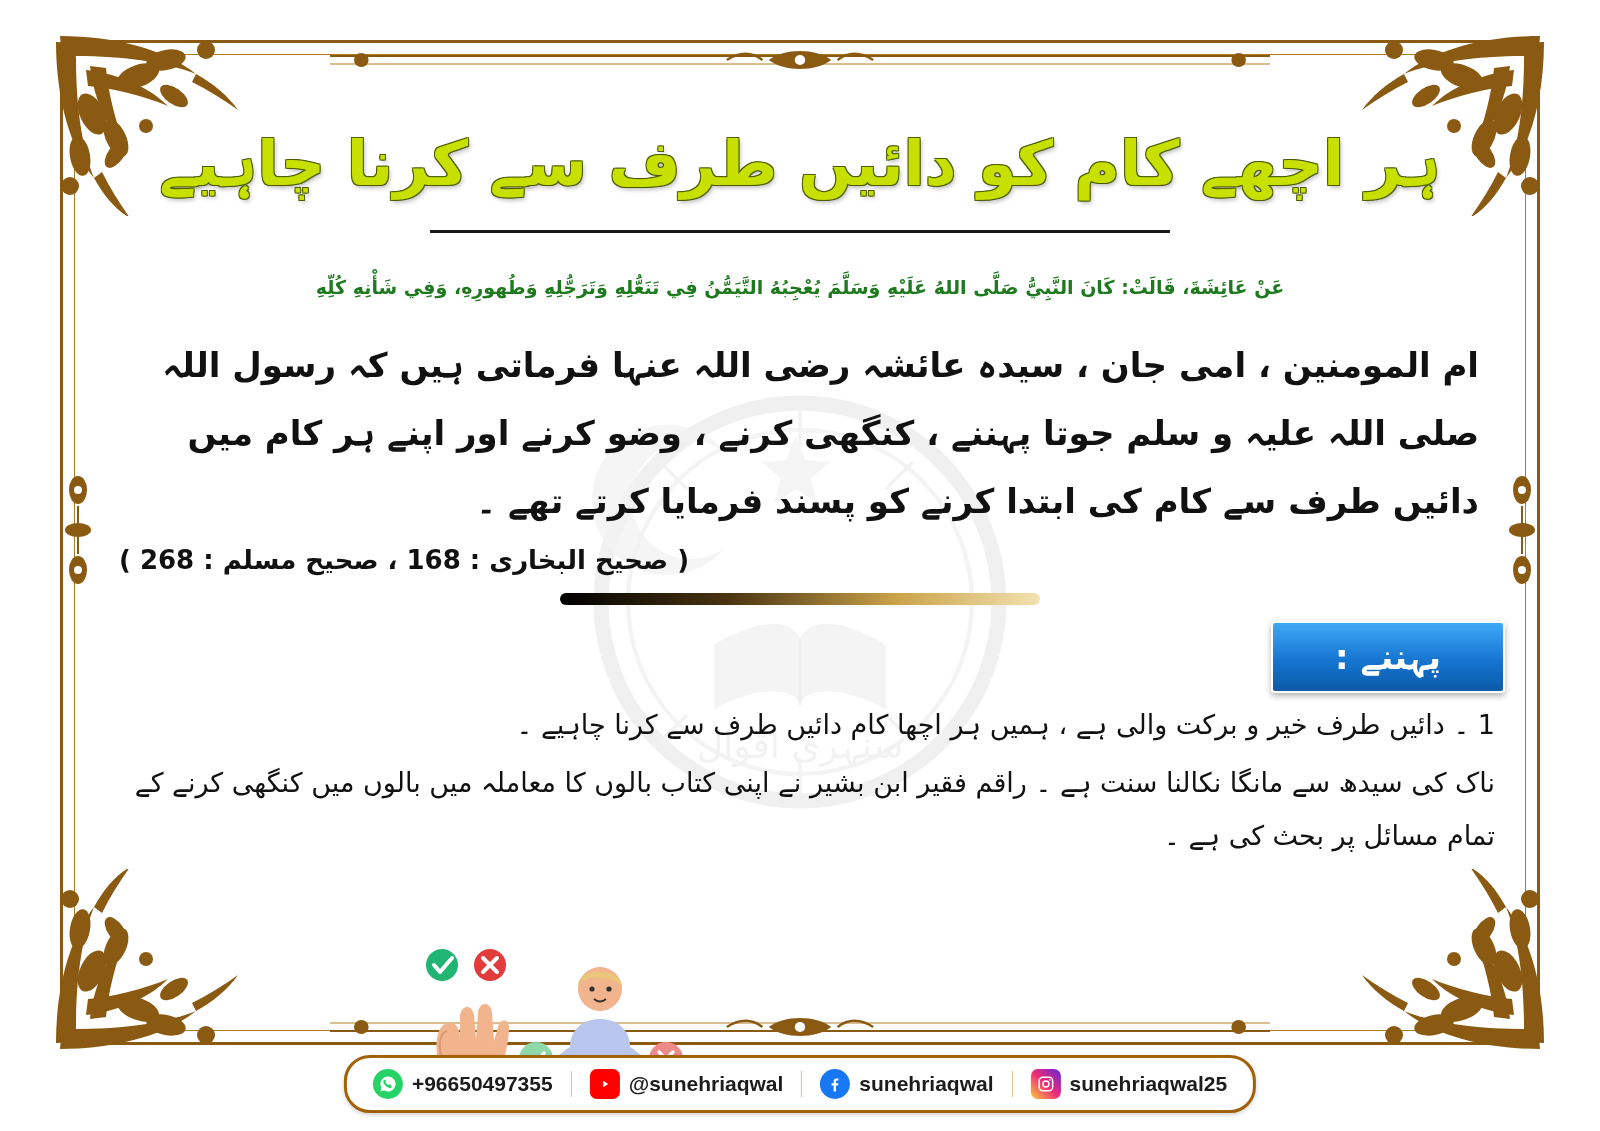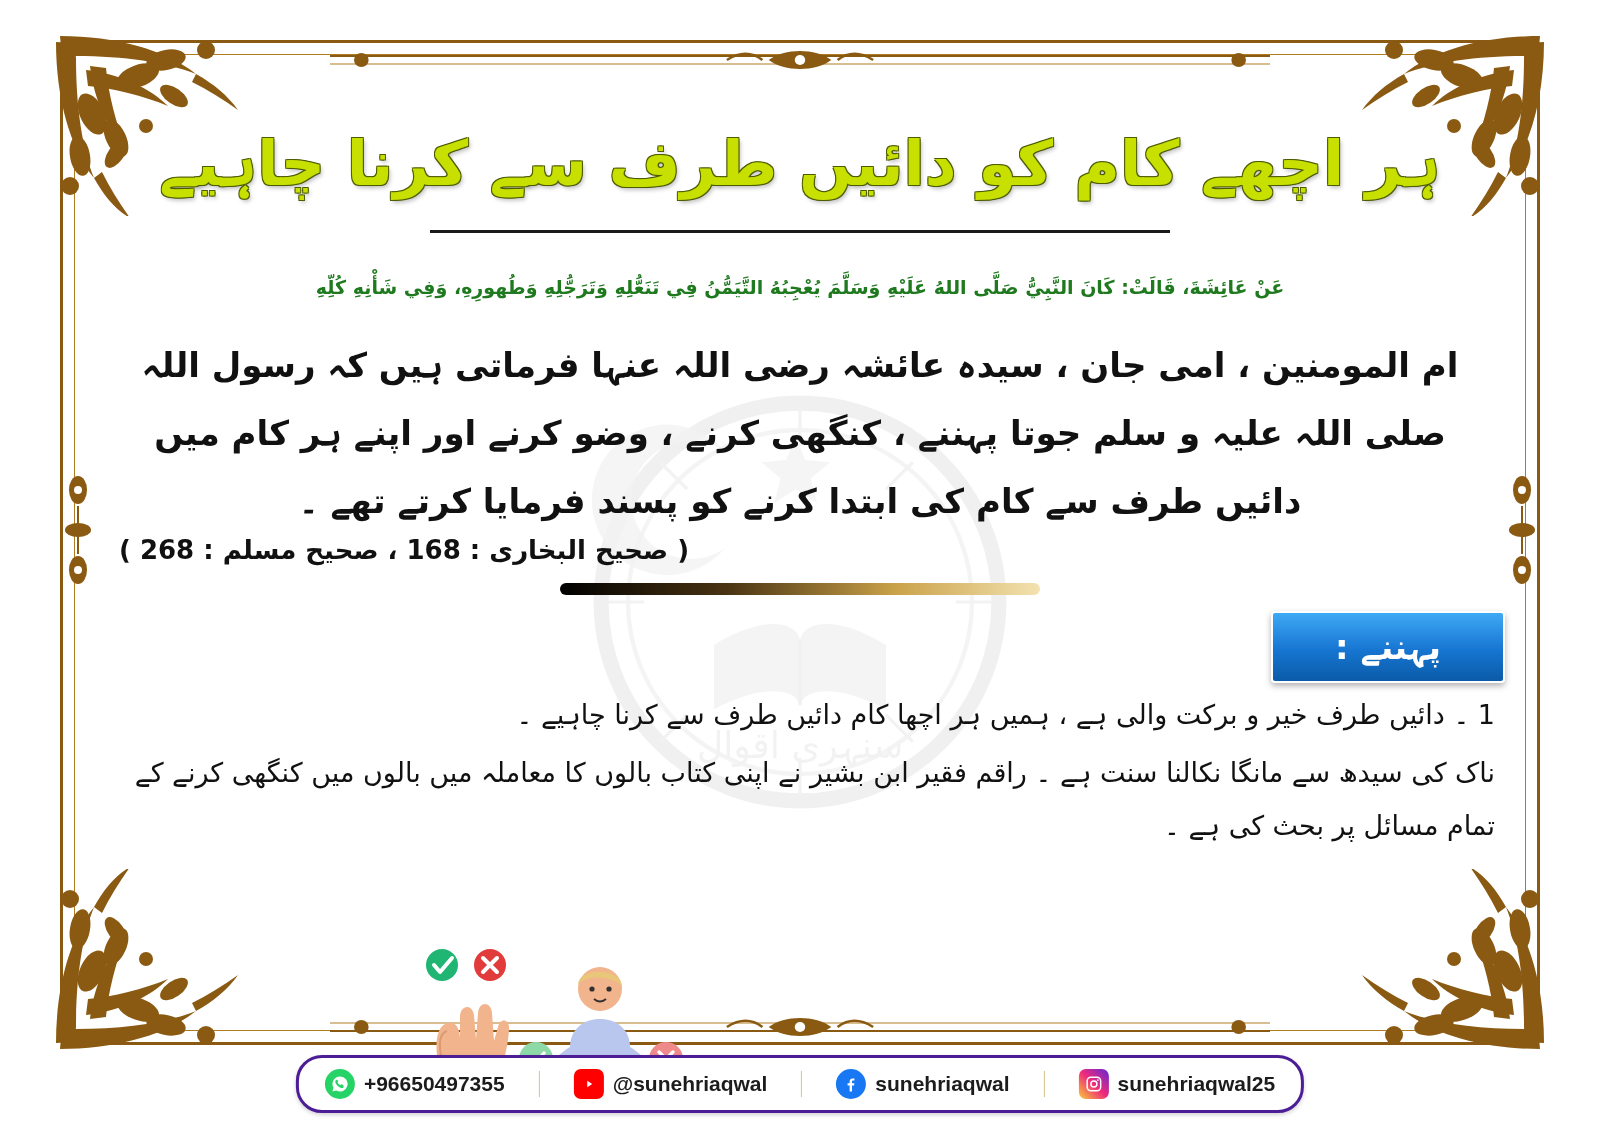--- a/index.html
+++ b/index.html
@@ -129,34 +129,34 @@
     font-family: "DejaVu Sans", sans-serif;
     font-size: 19px;
     line-height: 1.9;
     margin-top: 36px;
     padding: 0 8px;
     font-weight: bold;
   }
 
   .translation {
     direction: rtl;
-    text-align: center;
     color: #111111;
     font-size: 34px;
     line-height: 2.0;
     margin-top: 26px;
     padding: 0 26px;
     font-weight: bold;
   }
 
   .reference {
     direction: rtl;
     text-align: left;
     color: #111111;
     font-size: 26px;
+    margin-top: 10px;
     padding-left: 24px;
     font-weight: bold;
   }
 
   .divider-bar {
     width: 480px;
     height: 12px;
     margin: 18px auto 0 auto;
     border-radius: 6px;
     background: linear-gradient(90deg, #000000 0%, #4a3412 35%, #caa24a 70%, #f3e2b0 100%);
@@ -209,25 +209,25 @@
 
   
   .footer {
     position: absolute;
     left: 50%;
     transform: translateX(-50%);
     bottom: 18px;
     height: 52px;
     padding: 0 26px;
     background: #ffffff;
-    border: 3px solid #4c1d95;
+    border: 3px solid #a16207;
     border-radius: 26px;
     display: flex;
     align-items: center;
-    gap: 34px;
+    gap: 18px;
     direction: ltr;
     box-shadow: 0 2px 4px rgba(0,0,0,0.18);
   }
   .f-item {
     display: flex;
     align-items: center;
     gap: 9px;
     font-size: 21px;
     font-weight: bold;
     color: #1c1c1c;

